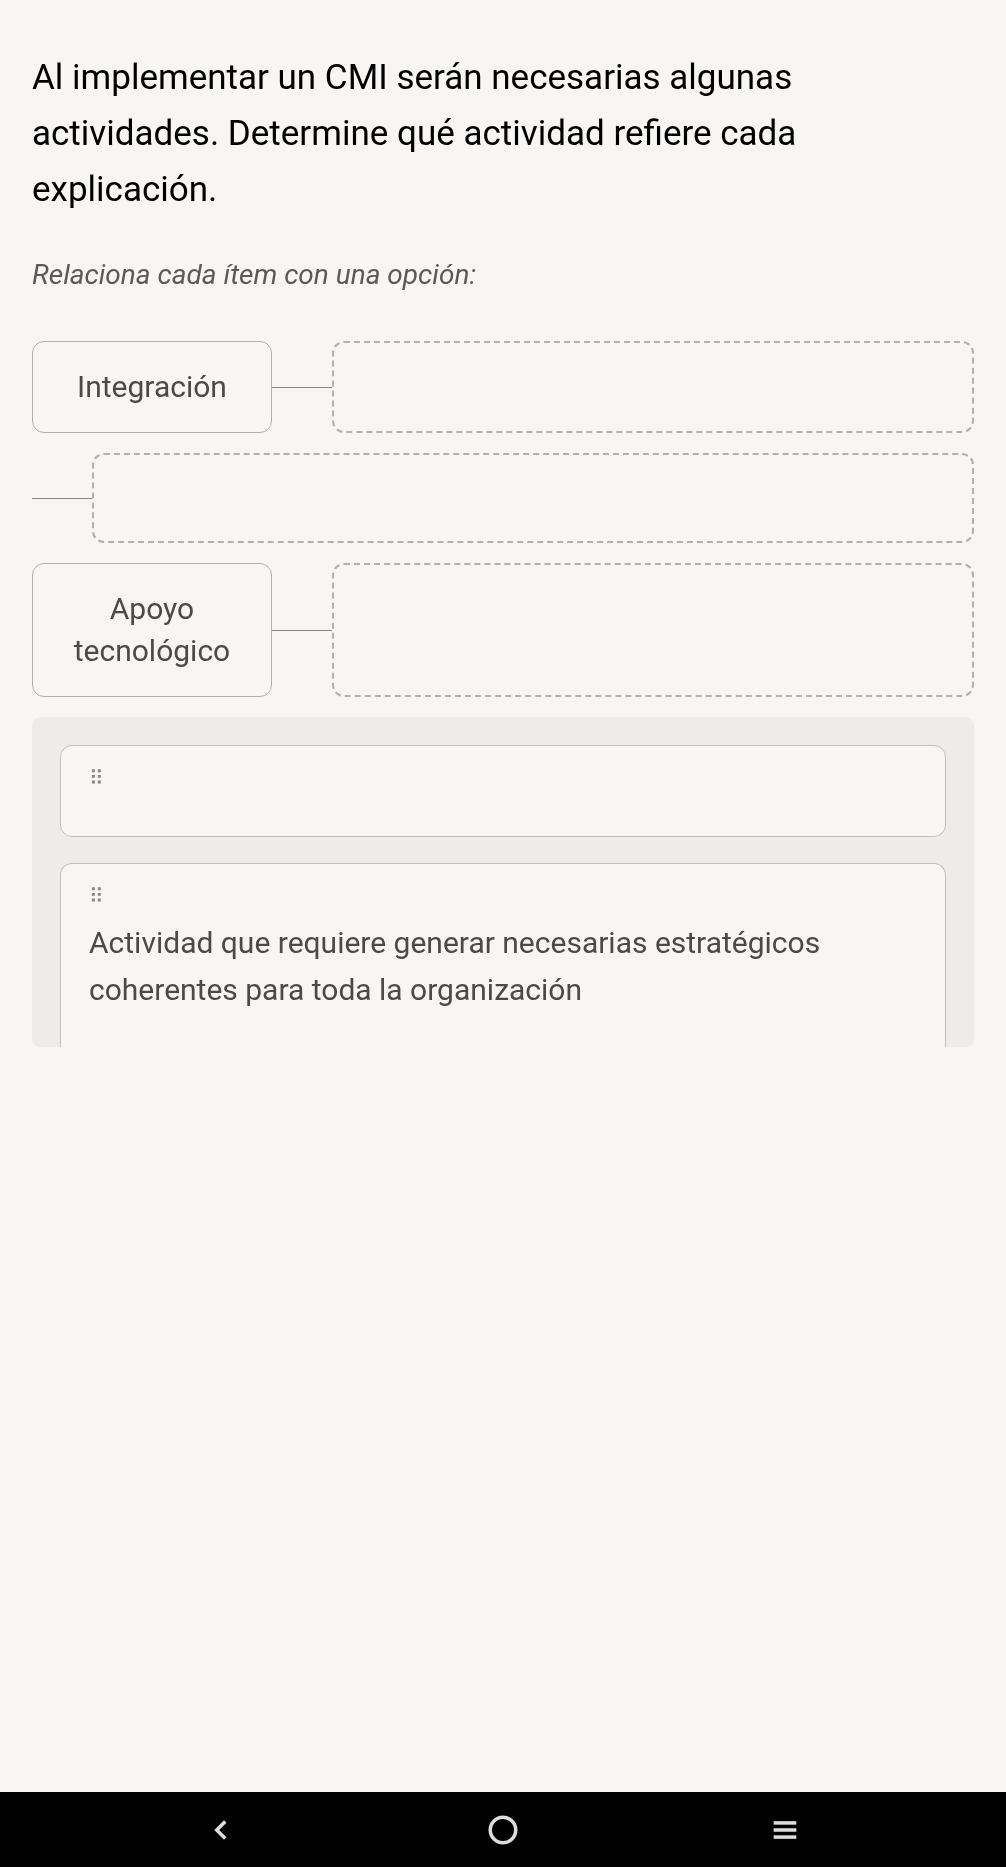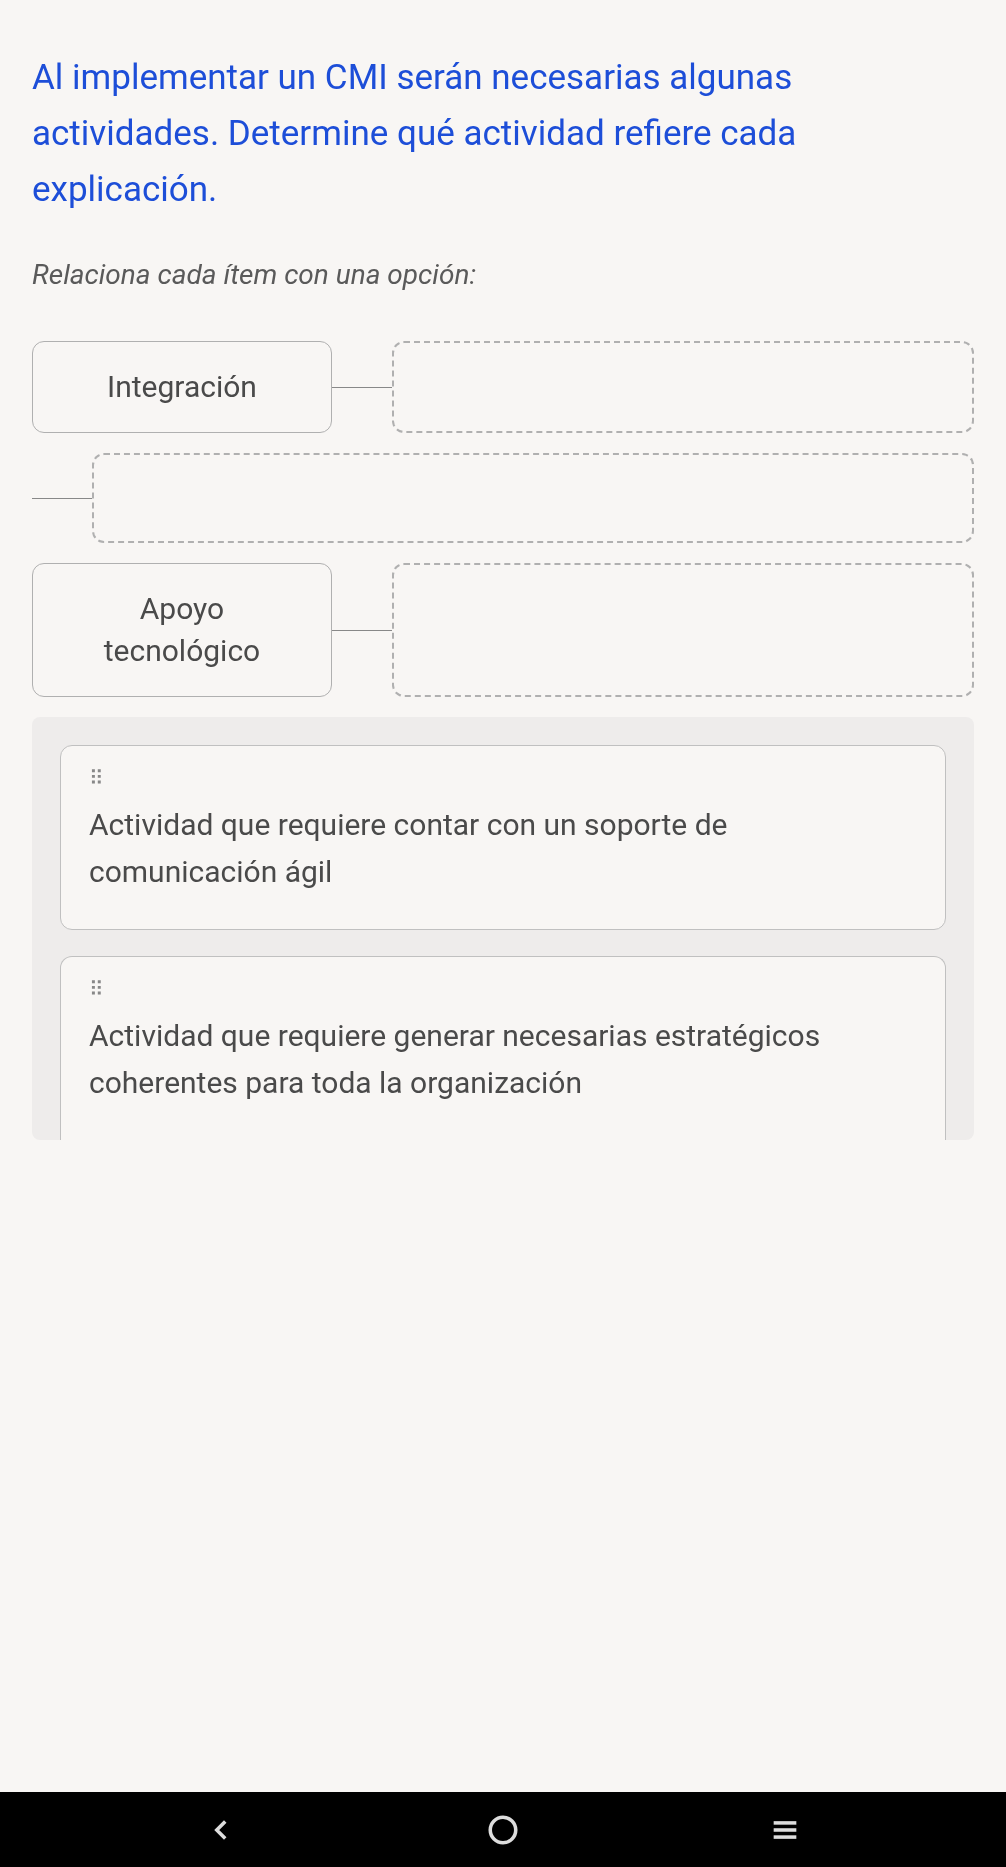--- a/index.html
+++ b/index.html
@@ -16,37 +16,37 @@
     }
     .screen {
       background: #f8f6f4;
       width: 100%;
       height: 1792px;
       padding: 50px 32px 0 32px;
       overflow: hidden;
     }
     .question-text {
       font-size: 35px;
-      color: #1d4ed8;
+      color: #000000;
       line-height: 1.6;
       margin-bottom: 40px;
     }
     .instruction-text {
       font-size: 28px;
       font-style: italic;
       color: #5a5a5a;
       margin-bottom: 50px;
     }
     .match-row {
       display: flex;
       align-items: stretch;
       margin-bottom: 20px;
     }
     .item-box {
-      width: 300px;
+      width: 240px;
       border: 1px solid #b0b0b0;
       border-radius: 12px;
       display: flex;
       align-items: center;
       justify-content: center;
       padding: 24px 32px;
       font-size: 30px;
       color: #4a4a4a;
       background: #f8f6f4;
       text-align: center;
@@ -152,21 +152,20 @@
       <span>Apoyo tecnológico</span>
     </div>
     <div class="connector"></div>
     <div class="drop-zone"></div>
   </div>
 
 
   <div class="options-container">
     <div class="option-card">
       <div class="drag-handle">⠿</div>
-      <div>Actividad que requiere contar con un soporte de comunicación ágil</div>
     </div>
     <div class="option-card last">
       <div class="drag-handle">⠿</div>
       <div>Actividad que requiere generar necesarias estratégicos coherentes para toda la organización</div>
     </div>
   </div>
 
 </div>
 
 <div class="nav-bar">

